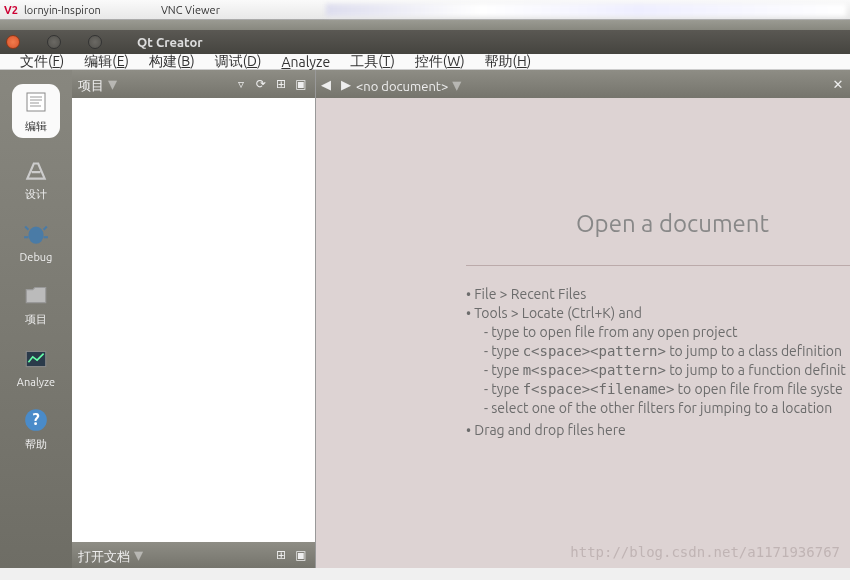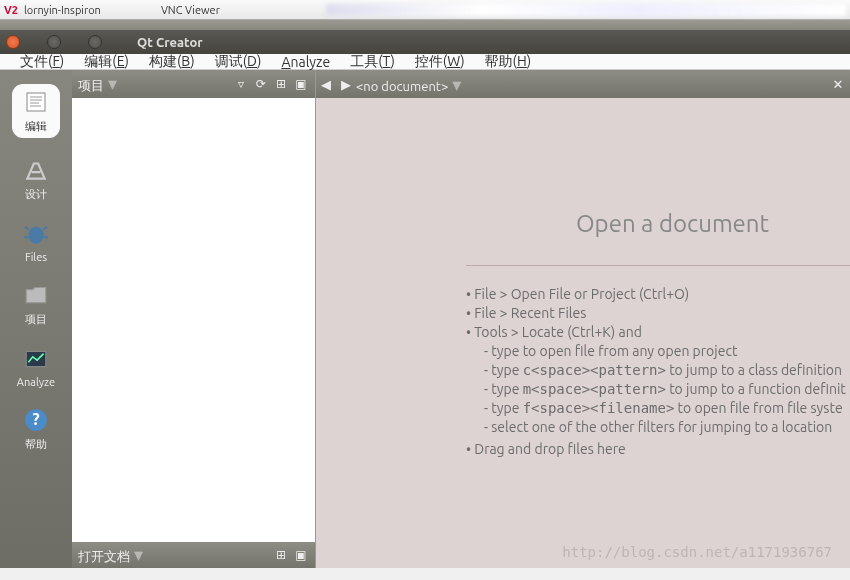--- a/index.html
+++ b/index.html
@@ -38,21 +38,21 @@
 .nav-arrow { width: 20px; text-align: center; cursor: pointer; }
 .doc-label { flex: 1; text-align: left; }
 .close-doc { width: 24px; text-align: center; cursor: pointer; }
 
 .welcome { flex: 1; background: #ddd3d3; padding: 112px 0 0 150px; color: #6c6c6c; font-size: 14px; position: relative; }
 .welcome h2 { font-weight: normal; font-size: 24px; color: #888; margin-bottom: 28px; margin-left: 110px; }
 .welcome .line { margin: 3px 0; }
 .welcome .sub { margin-left: 18px; }
 .welcome .mono { font-family: monospace; }
 .welcome hr { border: none; border-top: 1px solid #baa; margin: 8px 0 20px 0; }
-.watermark { position: absolute; bottom: 8px; right: 18px; color: #c0b4b4; font-size: 14px; font-family: monospace; }
+.watermark { position: absolute; bottom: 8px; right: 10px; color: #c0b4b4; font-size: 14px; font-family: monospace; }
 
 .bottom-bar { height: 26px; background: linear-gradient(#8e8d85, #75746c); display: flex; align-items: center; color: #eee; font-size: 13px; padding: 0 6px; justify-content: space-between; }
 </style>
 </head>
 <body>
 
 <div class="vnc-titlebar">
   <span class="vnc-logo">V2</span>
   <span>lornyin-Inspiron</span>
   <span style="margin: 0 40px 0 60px;">VNC Viewer</span>
@@ -104,21 +104,21 @@
     <div class="rail-item">
       <div class="rail-icon">
         <svg width="26" height="26" viewBox="0 0 24 24">
             <ellipse cx="12" cy="13" rx="7" ry="8" fill="#4a7ba6"></ellipse>
             <line x1="5" y1="8" x2="2" y2="5" stroke="#4a7ba6" stroke-width="2"></line>
             <line x1="19" y1="8" x2="22" y2="5" stroke="#4a7ba6" stroke-width="2"></line>
             <line x1="5" y1="15" x2="1" y2="15" stroke="#4a7ba6" stroke-width="2"></line>
             <line x1="19" y1="15" x2="23" y2="15" stroke="#4a7ba6" stroke-width="2"></line>
           </svg>
       </div>
-      <span>Files</span>
+      <span>Debug</span>
     </div>
     <div class="rail-item">
       <div class="rail-icon">
         <svg width="26" height="26" viewBox="0 0 24 24">
             <path d="M3 7 L9 7 L11 5 L21 5 L21 19 L3 19 Z" fill="#bbb" stroke="#999"></path>
           </svg>
       </div>
       <span>项目</span>
     </div>
     <div class="rail-item">
@@ -164,21 +164,20 @@
   <div class="center-col">
     <div class="doc-toolbar">
       <span class="nav-arrow">◀</span>
       <span class="nav-arrow">▶</span>
       <span class="doc-label dropdown-arrow">&lt;no document&gt;</span>
       <span class="close-doc">✕</span>
     </div>
     <div class="welcome">
       <h2>Open a document</h2>
       <hr>
-      <div class="line">• File &gt; Open File or Project (Ctrl+O)</div>
       <div class="line">• File &gt; Recent Files</div>
       <div class="line">• Tools &gt; Locate (Ctrl+K) and</div>
       <div class="line sub">- type to open file from any open project</div>
       <div class="line sub"><span>- type </span><span class="mono">c&lt;space&gt;&lt;pattern&gt;</span><span> to jump to a class definition</span></div>
       <div class="line sub"><span>- type </span><span class="mono">m&lt;space&gt;&lt;pattern&gt;</span><span> to jump to a function definit</span></div>
       <div class="line sub"><span>- type </span><span class="mono">f&lt;space&gt;&lt;filename&gt;</span><span> to open file from file syste</span></div>
       <div class="line sub">- select one of the other filters for jumping to a location</div>
       <div class="line" style="margin-top:6px;">• Drag and drop files here</div>
       <div class="watermark">http://blog.csdn.net/a1171936767</div>
     </div>

